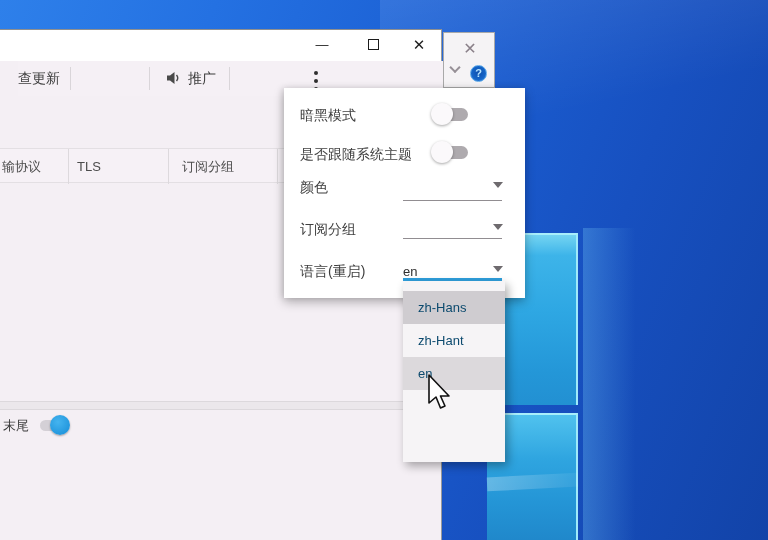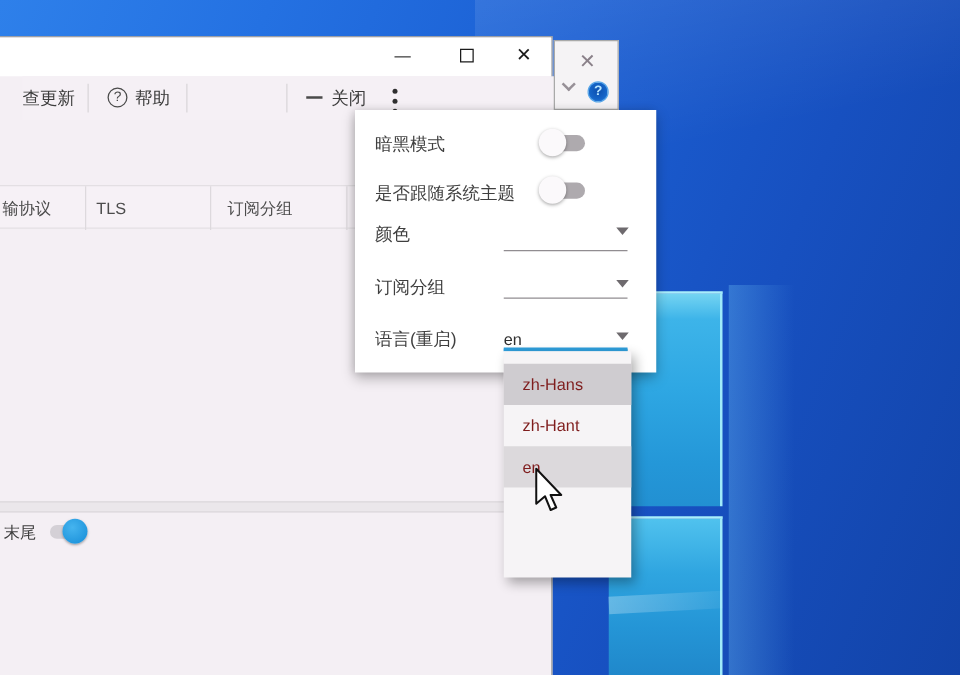--- a/index.html
+++ b/index.html
@@ -92,21 +92,21 @@
     border-left:5px solid transparent; border-right:5px solid transparent;
     border-top:6px solid #6e6a6e; }
   .p-value { position:absolute; left:119px; font-size:13px; color:#2f2f2f; }
 
   
   #dropdown { left:403px; top:278px; width:102px; height:184px; z-index:40; }
   #dropdown .blueline { position:absolute; left:0; top:0; width:99px; height:3px; background:#2f9edb; }
   #dropdown .panel { position:absolute; left:0; top:3px; width:102px; height:181px;
     background:#f6f4f6; box-shadow:3px 4px 9px rgba(0,0,0,0.33); }
   .dd-item { position:absolute; left:0; width:102px; height:33px; line-height:33px;
-    padding-left:15px; font-size:13px; color:#7f1d1d; }
+    padding-left:15px; font-size:13px; color:#0c4a6e; }
   .dd-item.s-selected { background:#cfccd0; }
   .dd-item.s-hover { background:#dcd9dc; }
 
   
   #cursor { left:427px; top:374px; z-index:60; }
 </style>
 </head>
 <body>
 
 <div id="desktop" class="abs">
@@ -128,24 +128,26 @@
 
   <div id="titlebar">
     <div class="winbtn" id="btn-min">—</div>
     <div class="winbtn" id="btn-max"><span class="sq"></span></div>
     <div class="winbtn" id="btn-close">✕</div>
   </div>
 
   <div id="toolbar">
     <div class="tb-item" style="left:0px;">查更新</div>
     <div class="tb-sep" style="left:52px;"></div>
-    <div class="tb-item" style="left:68px;"><span class="q-ico">?</span><span>帮助</span></div>
     <div class="tb-sep" style="left:131px;"></div>
+    <div class="tb-item" style="left:148px;"><svg class="spk" width="16" height="14" viewBox="0 0 16 14">
+          <path d="M1 4.5 h3 L8.5 1 v12 L4 9.5 H1 Z" fill="#4a4a4a"></path>
+          <path d="M10.5 4 q2.5 3 0 6" stroke="#4a4a4a" stroke-width="1.4" fill="none"></path>
+        </svg><span>推广</span></div>
     <div class="tb-sep" style="left:211px;"></div>
-    <div class="tb-item" style="left:227px;"><span class="minus-ico"></span><span>关闭</span></div>
     <div id="more-dots">
         <i></i>
         <i></i>
         <i></i>
       </div>
   </div>
 
   <div id="gridhead">
     <div class="gh-cell" style="left:2px;">输协议</div>
     <div class="gh-sep" style="left:68px;"></div>

